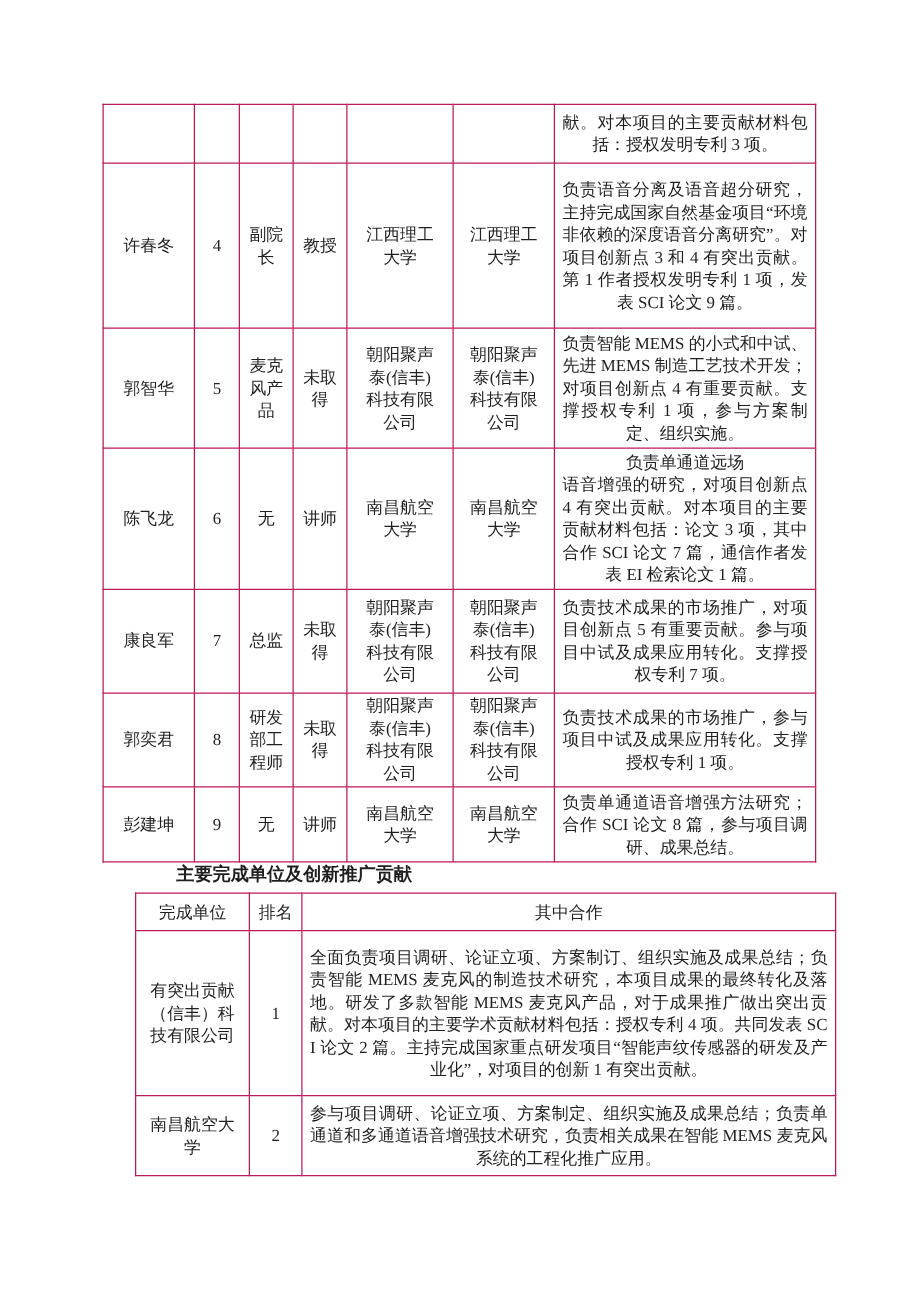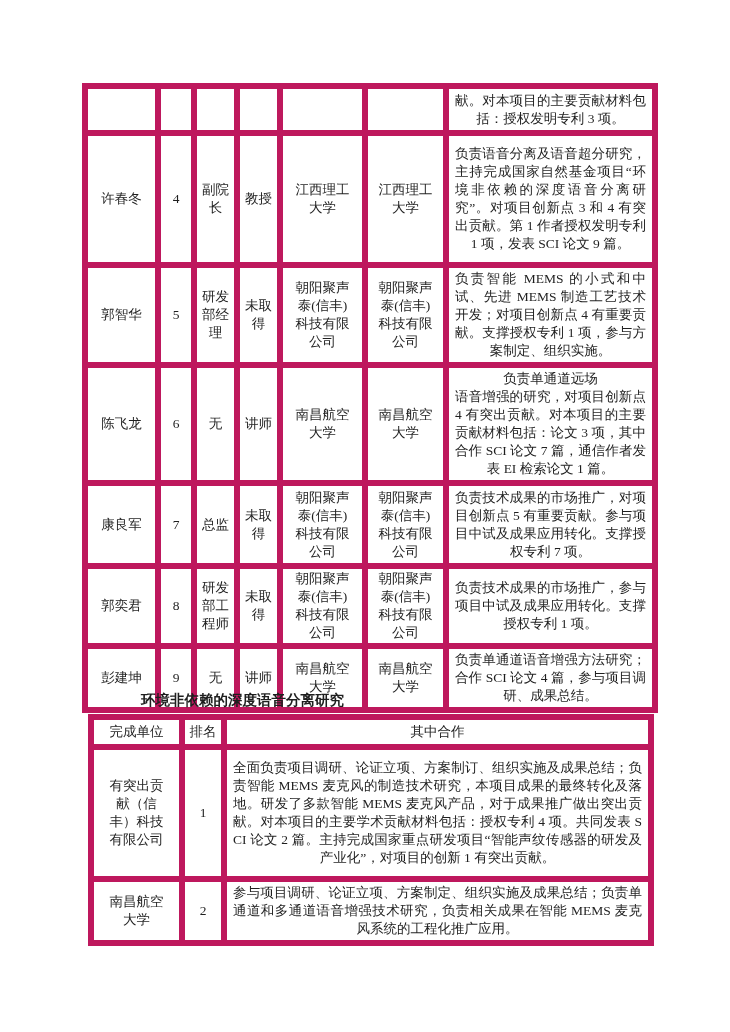--- a/index.html
+++ b/index.html
@@ -7,31 +7,31 @@
     position:relative;
     width:730px;
     height:1032px;
     background:#ffffff;
     font-family:"Liberation Serif","DejaVu Serif",serif;
     color:#1f1f1f;
     overflow:hidden;
   }
   table{border-collapse:collapse;table-layout:fixed;}
   td,th{
-    border:6px solid #be185d;
+    border:1px solid #be185d;
     vertical-align:middle;
     font-size:13.5px;
     line-height:18px;
     font-weight:normal;
     overflow:hidden;
     word-break:break-all;
   }
   
   .t1{position:absolute;left:82px;top:83px;width:570px;}
-  .t2{position:absolute;left:88px;top:714px;width:560px;}
+  .t2{position:absolute;left:108px;top:714px;width:560px;}
   .cell-center{text-align:center;padding:1px 2px;}
   .cell-unit{text-align:center;padding:1px 11px;}
   .cell-unit2{text-align:center;padding:1px 10px;}
   .cell-contrib{
     text-align:justify;
     text-align-last:center;
     padding:2px 6px;
     white-space:pre-line;
   }
   .r0{height:47px;}
@@ -83,21 +83,21 @@
         <td class="cell-center">4</td>
         <td class="cell-center">副院长</td>
         <td class="cell-center">教授</td>
         <td class="cell-unit">江西理工大学</td>
         <td class="cell-unit2">江西理工大学</td>
         <td class="cell-contrib">负责语音分离及语音超分研究，主持完成国家自然基金项目“环境非依赖的深度语音分离研究”。对项目创新点 3 和 4 有突出贡献。第 1 作者授权发明专利 1 项，发表 SCI 论文 9 篇。</td>
       </tr>
       <tr class="r2">
         <td class="cell-center">郭智华</td>
         <td class="cell-center">5</td>
-        <td class="cell-center">研发部经理</td>
+        <td class="cell-center">麦克风产品</td>
         <td class="cell-center">未取得</td>
         <td class="cell-unit">朝阳聚声泰(信丰)科技有限公司</td>
         <td class="cell-unit2">朝阳聚声泰(信丰)科技有限公司</td>
         <td class="cell-contrib">负责智能 MEMS 的小式和中试、先进 MEMS 制造工艺技术开发；对项目创新点 4 有重要贡献。支撑授权专利 1 项，参与方案制定、组织实施。</td>
       </tr>
       <tr class="r3">
         <td class="cell-center">陈飞龙</td>
         <td class="cell-center">6</td>
         <td class="cell-center">无</td>
         <td class="cell-center">讲师</td>
@@ -124,26 +124,26 @@
         <td class="cell-unit2">朝阳聚声泰(信丰)科技有限公司</td>
         <td class="cell-contrib">负责技术成果的市场推广，参与项目中试及成果应用转化。支撑授权专利 1 项。</td>
       </tr>
       <tr class="r6">
         <td class="cell-center">彭建坤</td>
         <td class="cell-center">9</td>
         <td class="cell-center">无</td>
         <td class="cell-center">讲师</td>
         <td class="cell-unit">南昌航空大学</td>
         <td class="cell-unit2">南昌航空大学</td>
-        <td class="cell-contrib">负责单通道语音增强方法研究；合作 SCI 论文 4 篇，参与项目调研、成果总结。</td>
+        <td class="cell-contrib">负责单通道语音增强方法研究；合作 SCI 论文 8 篇，参与项目调研、成果总结。</td>
       </tr>
     </tbody>
   </table>
 
-  <div class="section-heading">环境非依赖的深度语音分离研究</div>
+  <div class="section-heading">主要完成单位及创新推广贡献</div>
 
   <table class="t2">
     <colgroup>
       <col style="width:91px">
         <col style="width:42px">
         <col style="width:427px">
     </colgroup>
     <tbody>
       <tr class="hrow">
         <th class="cell-center">完成单位</th>

